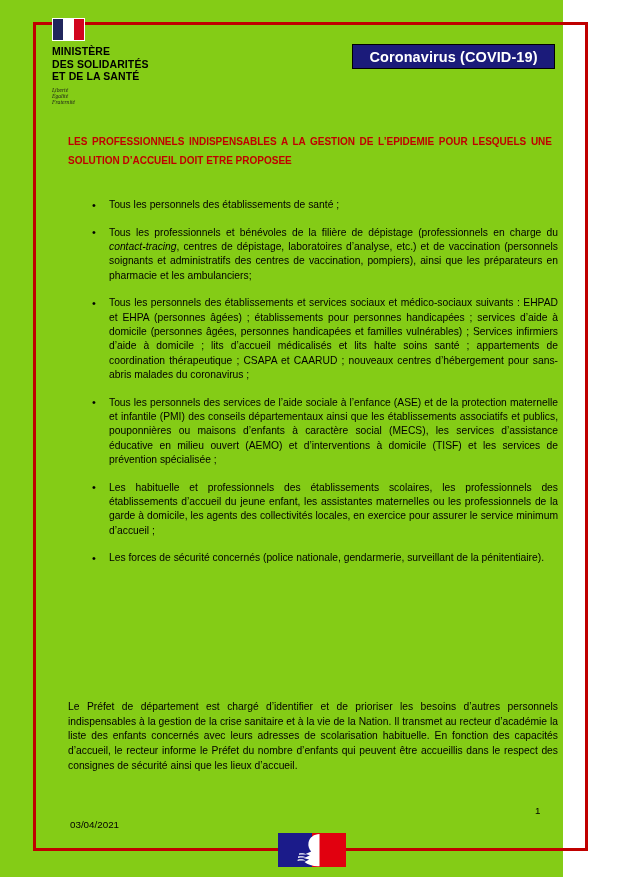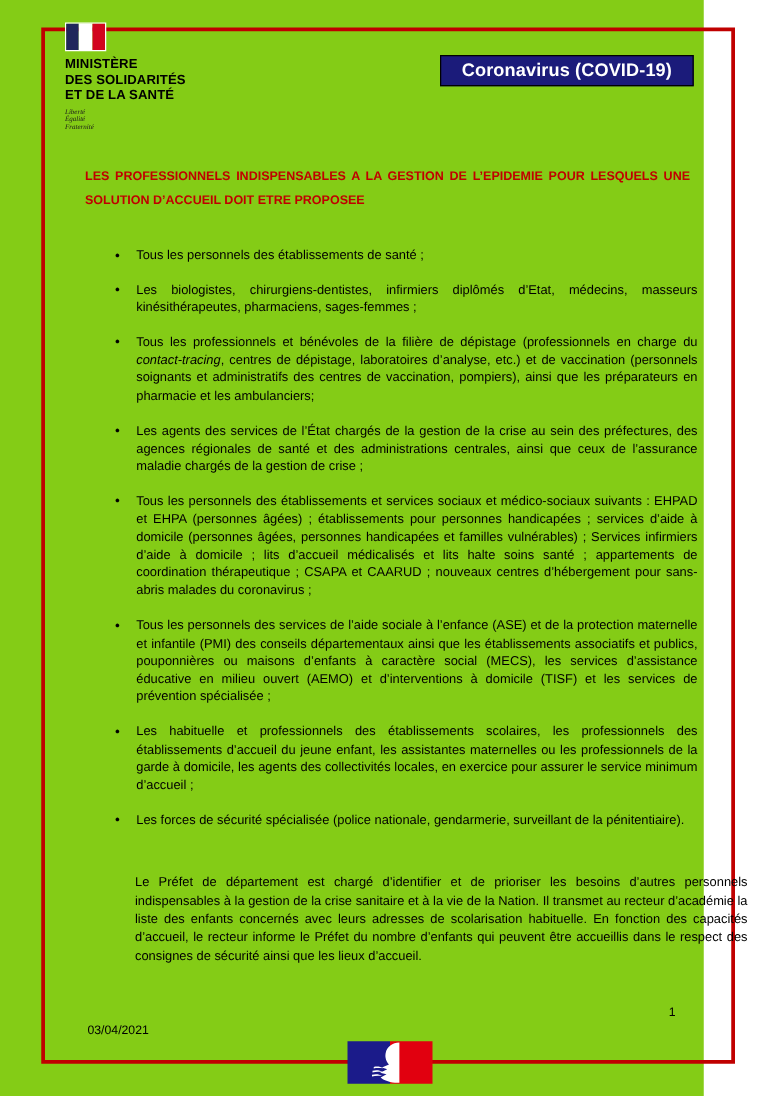--- a/index.html
+++ b/index.html
@@ -158,21 +158,20 @@
     position: absolute;
     left: 68px;
     top: 700px;
     width: 490px;
     font-size: 10.3px;
     line-height: 14.7px;
     text-align: justify;
     text-align-last: left;
     font-family: "Liberation Sans", sans-serif;
     color: #000000;
-    margin-left: 40px;
   }
 
   
   .footer-date {
     position: absolute;
     left: 70px;
     top: 819px;
     font-size: 9.8px;
     font-family: "Liberation Sans", sans-serif;
     color: #000000;
@@ -231,27 +230,25 @@
 
     <div class="covid-banner" style="background: rgb(27, 27, 122);">
       <span class="covid-banner-text" style="color: rgb(255, 255, 255);">Coronavirus (COVID-19)</span>
     </div>
   </div>
 
   <div class="doc-title" style="color: rgb(192, 0, 0);">LES PROFESSIONNELS INDISPENSABLES A LA GESTION DE L’EPIDEMIE POUR LESQUELS UNE SOLUTION D’ACCUEIL DOIT ETRE PROPOSEE</div>
 
   <div class="bullet-list">
       <div class="bullet-item">Tous les personnels des établissements de santé ;</div>
-      <div class="bullet-item">Les biologistes, chirurgiens-dentistes, infirmiers diplômés d’Etat, médecins, masseurs kinésithérapeutes, pharmaciens, sages-femmes ;</div>
       <div class="bullet-item">Tous les professionnels et bénévoles de la filière de dépistage (professionnels en charge du <em>contact-tracing</em>, centres de dépistage, laboratoires d’analyse, etc.) et de vaccination (personnels soignants et administratifs des centres de vaccination, pompiers), ainsi que les préparateurs en pharmacie et les ambulanciers;</div>
-      <div class="bullet-item">Les agents des services de l’État chargés de la gestion de la crise au sein des préfectures, des agences régionales de santé et des administrations centrales, ainsi que ceux de l’assurance maladie chargés de la gestion de crise ;</div>
       <div class="bullet-item">Tous les personnels des établissements et services sociaux et médico-sociaux suivants : EHPAD et EHPA (personnes âgées) ; établissements pour personnes handicapées ; services d’aide à domicile (personnes âgées, personnes handicapées et familles vulnérables) ; Services infirmiers d’aide à domicile ; lits d’accueil médicalisés et lits halte soins santé ; appartements de coordination thérapeutique ; CSAPA et CAARUD ; nouveaux centres d’hébergement pour sans-abris malades du coronavirus ;</div>
       <div class="bullet-item">Tous les personnels des services de l’aide sociale à l’enfance (ASE) et de la protection maternelle et infantile (PMI) des conseils départementaux ainsi que les établissements associatifs et publics, pouponnières ou maisons d’enfants à caractère social (MECS), les services d’assistance éducative en milieu ouvert (AEMO) et d’interventions à domicile (TISF) et les services de prévention spécialisée ;</div>
       <div class="bullet-item">Les habituelle et professionnels des établissements scolaires, les professionnels des établissements d’accueil du jeune enfant, les assistantes maternelles ou les professionnels de la garde à domicile, les agents des collectivités locales, en exercice pour assurer le service minimum d’accueil ;</div>
-      <div class="bullet-item">Les forces de sécurité spécialisée (police nationale, gendarmerie, surveillant de la pénitentiaire).</div>
+      <div class="bullet-item">Les forces de sécurité concernés (police nationale, gendarmerie, surveillant de la pénitentiaire).</div>
     </div>
 
   <div class="closing-para">Le Préfet de département est chargé d’identifier et de prioriser les besoins d’autres personnels indispensables à la gestion de la crise sanitaire et à la vie de la Nation. Il transmet au recteur d’académie la liste des enfants concernés avec leurs adresses de scolarisation habituelle. En fonction des capacités d’accueil, le recteur informe le Préfet du nombre d’enfants qui peuvent être accueillis dans le respect des consignes de sécurité ainsi que les lieux d’accueil.</div>
 
   <div class="footer-date">03/04/2021</div>
   <div class="page-number">1</div>
 
   <div class="marianne-logo">
     <div class="mb" style="background: rgb(27, 27, 138);"></div>
       <div class="mr" style="background: rgb(225, 0, 15);"></div>

